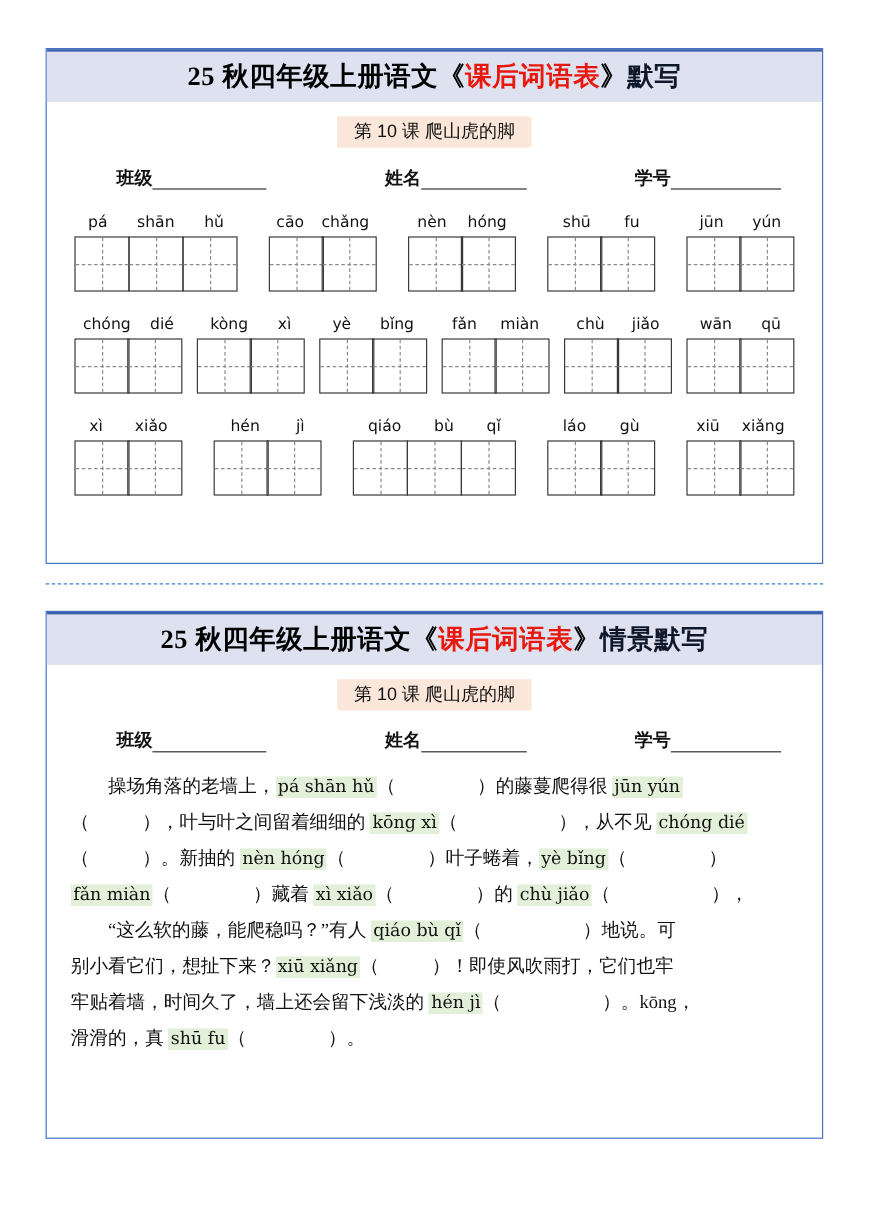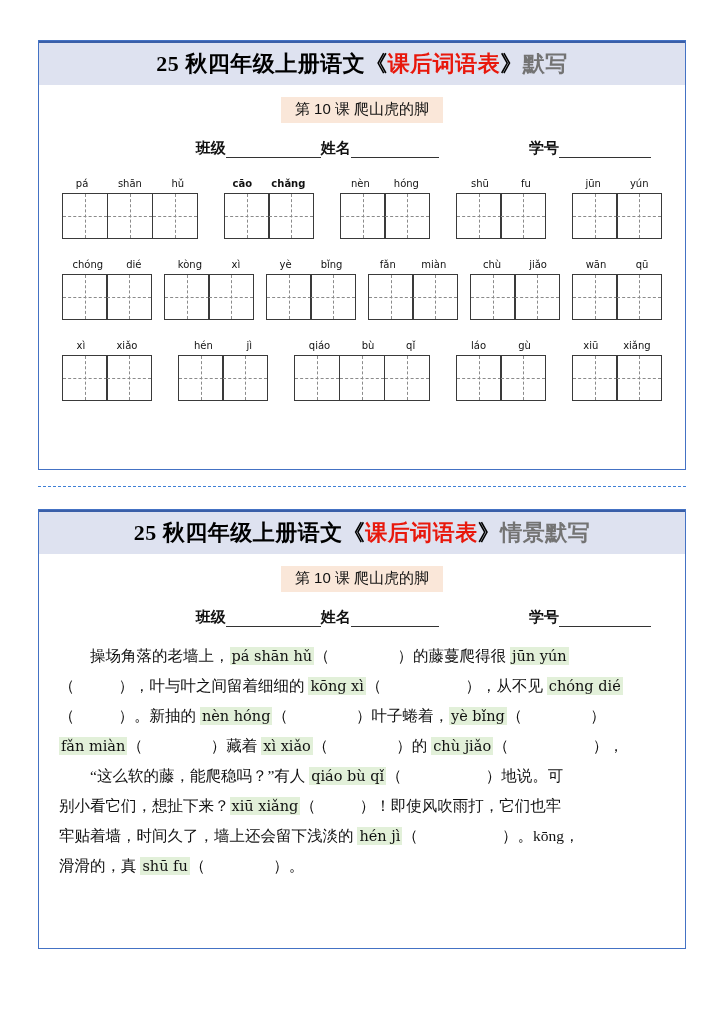--- a/index.html
+++ b/index.html
@@ -46,21 +46,21 @@
   }
   .title-text {
     font-family: "Liberation Serif", "DejaVu Serif", serif;
     font-size: 22px;
     font-weight: bold;
     letter-spacing: 0.5px;
     white-space: nowrap;
   }
   .t-black { color: #000000; }
   .t-red   { color: #e8180c; }
-  .t-blue  { color: #737373; }
+  .t-blue  { color: #0f172a; }
 
   
   .lesson-row {
     display: flex;
     justify-content: center;
     margin-top: 12px;
   }
   .lesson-chip {
     background: #fae7d9;
     padding: 3px 14px 4px 14px;
@@ -83,40 +83,40 @@
     display: flex;
     align-items: flex-end;
     white-space: nowrap;
   }
   .info-item .lbl { font-weight: bold; }
   .info-item .blank {
     display: inline-block;
     border-bottom: 1.2px solid #333;
     height: 14px;
   }
-  .info-item.i1 { width: 228px; justify-content: flex-end; }
+  .info-item.i1 { width: 228px; }
   .info-item.i2 { width: 212px; }
   .info-item.i3 { width: auto; }
   .i1 .blank { width: 95px; }
   .i2 .blank { width: 88px; }
   .i3 .blank { width: 92px; }
 
   
   .grid-rows { margin-top: 20px; padding: 0 22px; }
   .word-row {
     display: flex;
     justify-content: space-between;
     margin-bottom: 20px;
   }
   .word-row:last-child { margin-bottom: 0; }
 
   .word-group { display: flex; flex-direction: column; align-items: center; }
   .pinyin-line {
     font-family: "DejaVu Sans", "Liberation Sans", sans-serif;
-    font-size: 10px;
+    font-size: 13px;
     color: #111;
     margin-bottom: 4px;
     display: flex;
     justify-content: space-around;
     width: 100%;
     white-space: nowrap;
   }
   .pinyin-line span { padding: 0 2px; }
   .boxes { display: flex; }
   .tzg {
@@ -227,21 +227,21 @@
               <span>shān</span>
               <span>hǔ</span>
             </div>
             <div class="boxes">
               <div class="tzg"></div>
               <div class="tzg"></div>
               <div class="tzg"></div>
             </div>
           </div>
           <div class="word-group">
-            <div class="pinyin-line" style="width: 92px; font-weight: bold;">
+            <div class="pinyin-line" style="width: 92px;">
               <span>cāo</span>
               <span>chǎng</span>
             </div>
             <div class="boxes">
               <div class="tzg"></div>
               <div class="tzg"></div>
             </div>
           </div>
           <div class="word-group">
             <div class="pinyin-line" style="width: 92px;">

